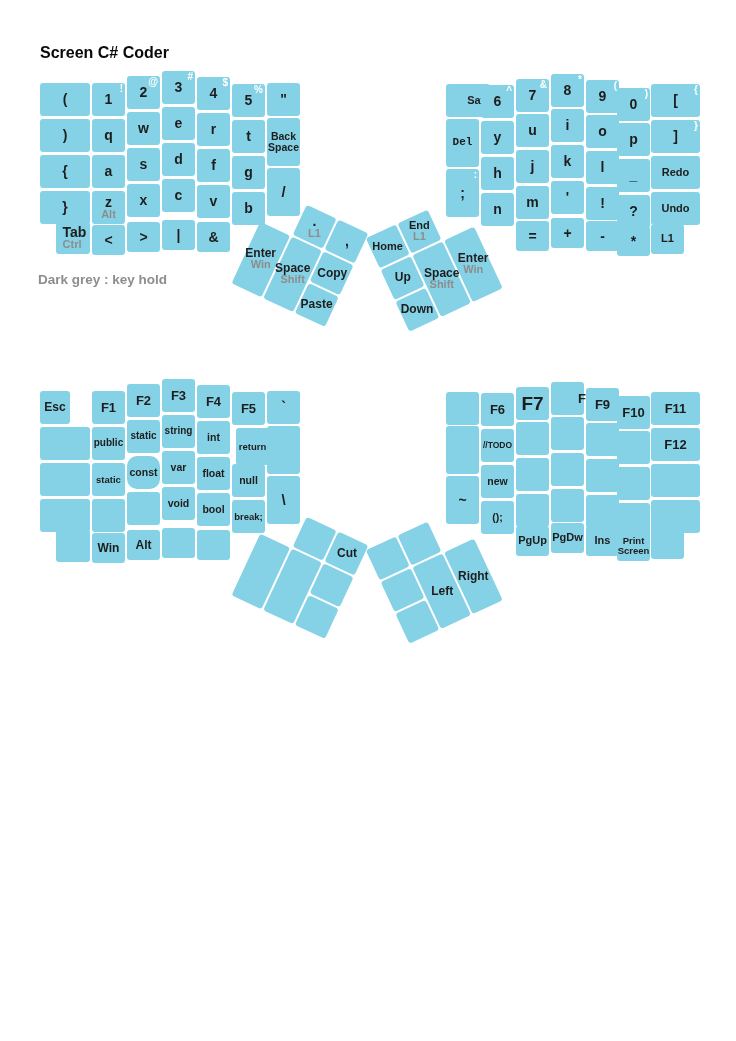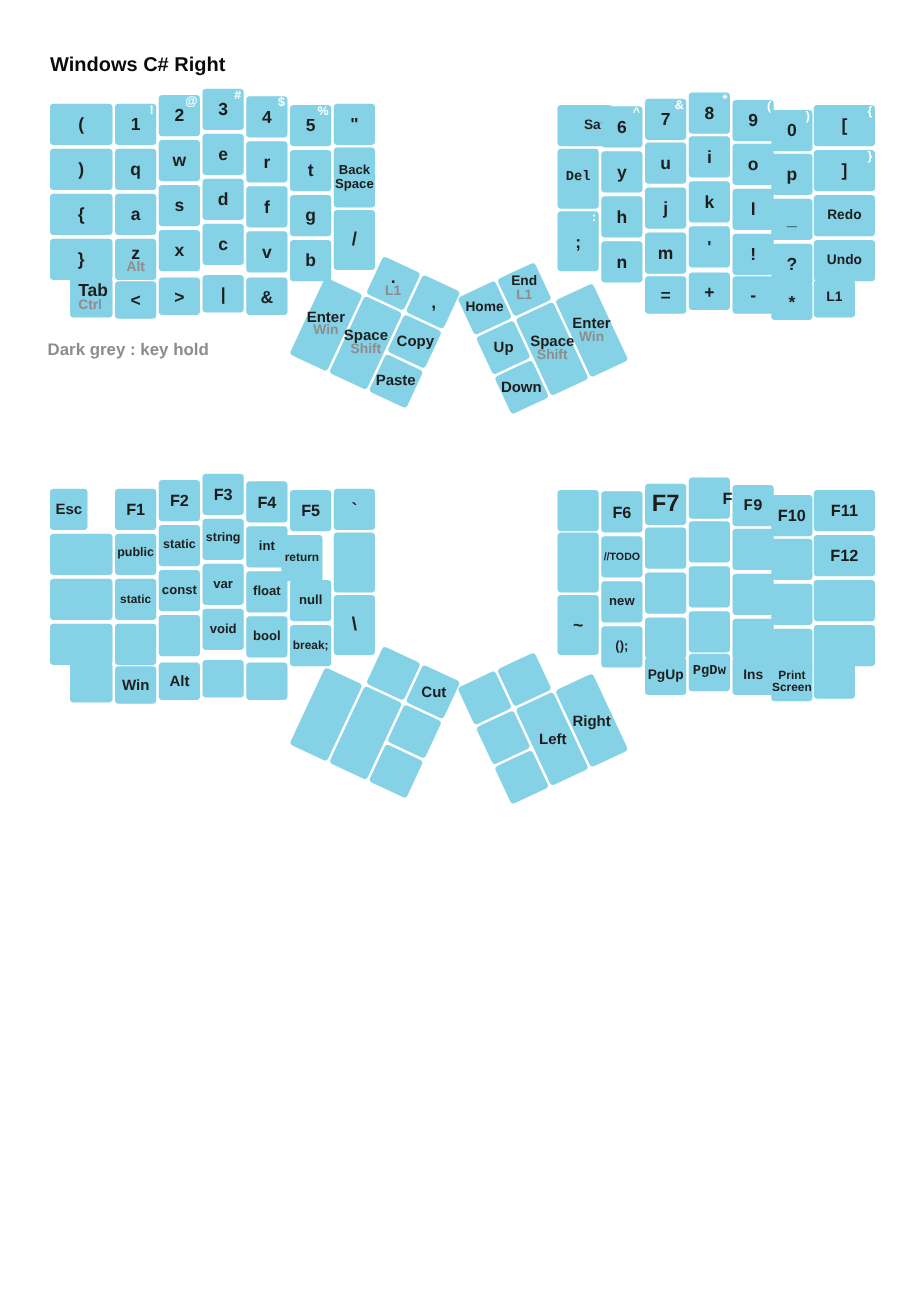--- a/index.html
+++ b/index.html
@@ -16,21 +16,21 @@
   .key.la .klbl{align-items:flex-start;text-align:left;margin-left:3px;}
   .lbl{display:block;}
   .hold{display:block;color:var(--hold-text,#8d8d8d);font-size:11px;line-height:1.05;}
   .sup{position:absolute;top:1px;right:2px;color:var(--shift-text,#ffffff);font-size:10px;line-height:1;font-weight:bold;}
   .thumb{position:absolute;width:105px;height:105px;}
 </style>
 </head>
 <body>
 
 <div class="page">
-  <div class="title t-main">Windows C# Right</div>
+  <div class="title t-main">Screen C# Coder</div>
   <div class="legend">Dark grey : key hold</div>
   <div id="board">
       <div class="key" style="left: 40px; top: 83px; width: 50px; height: 33px;">
         <span class="klbl">
           <span class="lbl" style="font-size: 14px;">(</span>
         </span>
       </div>
       <div class="key" style="left: 92px; top: 83px; width: 33px; height: 33px;">
         <span class="klbl">
           <span class="lbl" style="font-size: 14px;">1</span>
@@ -482,37 +482,37 @@
       <div class="key" style="left: 162px; top: 415px; width: 33px; height: 33px;">
         <span class="klbl">
           <span class="lbl" style="font-size: 10px;">string</span>
         </span>
       </div>
       <div class="key" style="left: 197px; top: 421px; width: 33px; height: 33px;">
         <span class="klbl">
           <span class="lbl" style="font-size: 10.5px;">int</span>
         </span>
       </div>
-      <div class="key" style="left: 225px; top: 428px; width: 33px; height: 37px;">
+      <div class="key" style="left: 236px; top: 428px; width: 33px; height: 37px;">
         <span class="klbl">
           <span class="lbl" style="font-size: 9.5px;">return</span>
         </span>
       </div>
       <div class="key" style="left: 267px; top: 426px; width: 33px; height: 48px;">
         <span class="klbl"></span>
       </div>
       <div class="key" style="left: 40px; top: 463px; width: 50px; height: 33px;">
         <span class="klbl"></span>
       </div>
       <div class="key" style="left: 92px; top: 463px; width: 33px; height: 33px;">
         <span class="klbl">
           <span class="lbl" style="font-size: 9.5px;">static</span>
         </span>
       </div>
-      <div class="key" style="left: 127px; top: 456px; width: 33px; height: 33px;">
+      <div class="key" style="left: 127px; top: 456px; width: 33px; height: 33px; border-radius: 10px;">
         <span class="klbl">
           <span class="lbl" style="font-size: 10.5px;">const</span>
         </span>
       </div>
       <div class="key" style="left: 162px; top: 451px; width: 33px; height: 33px;">
         <span class="klbl">
           <span class="lbl" style="font-size: 10.5px;">var</span>
         </span>
       </div>
       <div class="key" style="left: 197px; top: 457px; width: 33px; height: 33px;">
@@ -584,21 +584,21 @@
       <div class="key" style="left: 516px; top: 387px; width: 33px; height: 33px;">
         <span class="klbl">
           <span class="lbl" style="font-size: 19px;">F7</span>
         </span>
       </div>
       <div class="key" style="left: 551px; top: 382px; width: 33px; height: 33px;">
         <span class="klbl">
           <span class="lbl" style="font-size: 13px; padding-left: 36px;">F8</span>
         </span>
       </div>
-      <div class="key" style="left: 586px; top: 388px; width: 33px; height: 33px; font-family: Liberation Mono, monospace;">
+      <div class="key" style="left: 586px; top: 388px; width: 33px; height: 33px;">
         <span class="klbl">
           <span class="lbl" style="font-size: 13px;">F9</span>
         </span>
       </div>
       <div class="key" style="left: 617px; top: 396px; width: 33px; height: 33px;">
         <span class="klbl">
           <span class="lbl" style="font-size: 13px;">F10</span>
         </span>
       </div>
       <div class="key" style="left: 651px; top: 392px; width: 49px; height: 33px;">
@@ -676,21 +676,21 @@
       <div class="key" style="left: 651px; top: 500px; width: 49px; height: 33px;">
         <span class="klbl"></span>
       </div>
       <div class="key" style="left: 516px; top: 526px; width: 33px; height: 30px;">
         <span class="klbl">
           <span class="lbl" style="font-size: 11px;">PgUp</span>
         </span>
       </div>
       <div class="key" style="left: 551px; top: 523px; width: 33px; height: 30px;">
         <span class="klbl">
-          <span class="lbl" style="font-size: 11px; font-family: Liberation Mono, monospace;">PgDw</span>
+          <span class="lbl" style="font-size: 11px;">PgDw</span>
         </span>
       </div>
       <div class="key" style="left: 586px; top: 526px; width: 33px; height: 30px;">
         <span class="klbl">
           <span class="lbl" style="font-size: 11px;">Ins</span>
         </span>
       </div>
       <div class="key" style="left: 617px; top: 531px; width: 33px; height: 30px;">
         <span class="klbl">
           <span class="lbl" style="font-size: 9.5px;">Print Screen</span>

